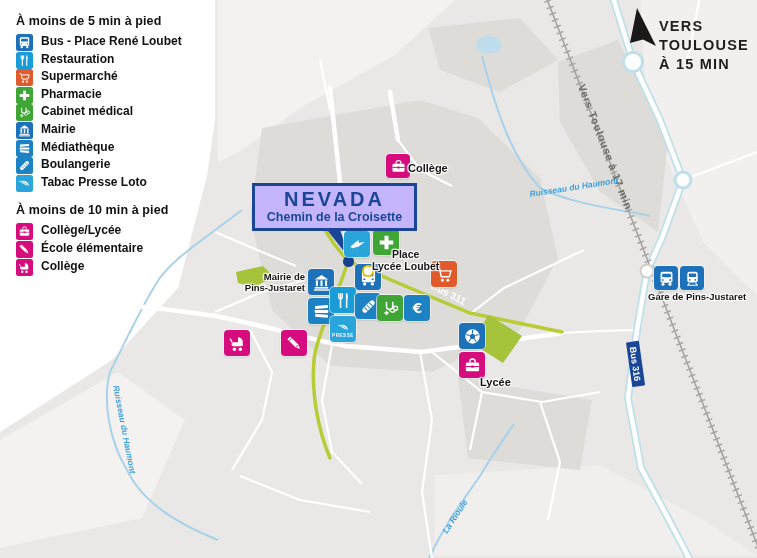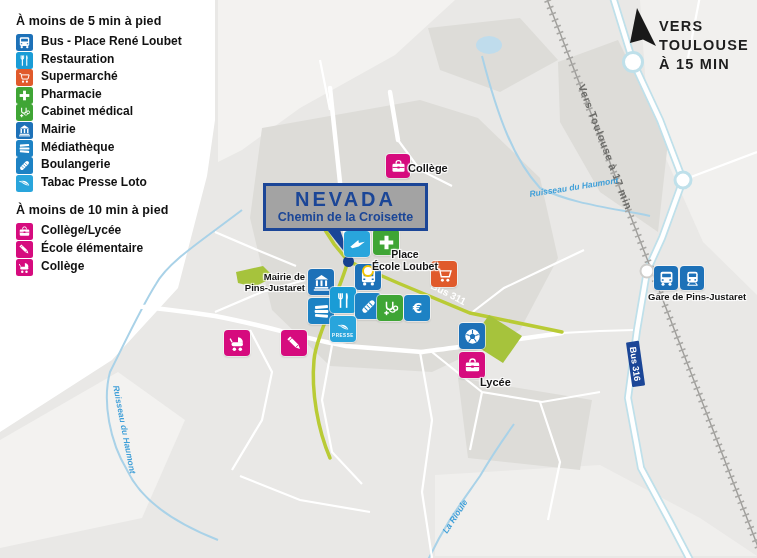--- a/index.html
+++ b/index.html
@@ -35,21 +35,21 @@
   .mic.sz24 svg{width:19px;height:19px;}
   .mic .presse-txt{font-size:4.5px;font-weight:700;color:#fff;letter-spacing:.6px;
        line-height:5px;margin-top:-2px;}
   .mic.presse svg{width:15px;height:15px;}
 
   
   .mlabel{position:absolute;font-weight:700;color:#151515;line-height:12px;
     text-shadow:-1px -1px 1px #fff,1px -1px 1px #fff,-1px 1px 1px #fff,1px 1px 1px #fff,0 0 3px #fff;text-align:center;}
 
   
-  .callout{position:absolute;left:263px;top:183px;width:155px;background:#a3a3a3;
+  .callout{position:absolute;left:252px;top:183px;width:155px;background:#c4b5fd;
     border:3px solid #1b4697;text-align:center;padding:3px 2px 4px 2px;}
   .callout-title{font-size:20px;font-weight:800;color:#1b4697;letter-spacing:3px;line-height:21px;}
   .callout-sub{font-size:12.5px;font-weight:700;color:#1b4697;line-height:14px;}
 
   
   .toulouse-sign{position:absolute;left:659px;top:17px;color:#1e1e1e;font-weight:800;
     font-size:14.5px;line-height:19px;letter-spacing:1.2px;white-space:nowrap;
     text-shadow:0 0 2px rgba(244,244,242,.9);}
 
   .busstop-ring{position:absolute;left:362px;top:265px;width:8px;height:8px;border-radius:50%;
@@ -430,21 +430,21 @@
       <svg viewBox="0 0 24 24">
         <use href="#i-train"></use>
       </svg>
     </div>
 
   <div class="busstop-ring"></div>
 
   <div class="mlabel" style="left:408px;top:162px;font-size:11px">Collège</div>
   <div class="mlabel" style="left:372px;top:248px;font-size:10.5px">
     <div>Place</div>
-    <div>École Loubet</div>
+    <div>Lycée Loubet</div>
   </div>
   <div class="mlabel" style="left:216px;top:271px;width:89px;text-align:right;font-size:9.5px;line-height:11px">
     <div>Mairie de</div>
     <div>Pins-Justaret</div>
   </div>
   <div class="mlabel" style="left:648px;top:291px;font-size:9.5px">Gare de Pins-Justaret</div>
   <div class="mlabel" style="left:480px;top:376px;font-size:11px">Lycée</div>
 
   <div class="callout">
     <div class="callout-title">NEVADA</div>

